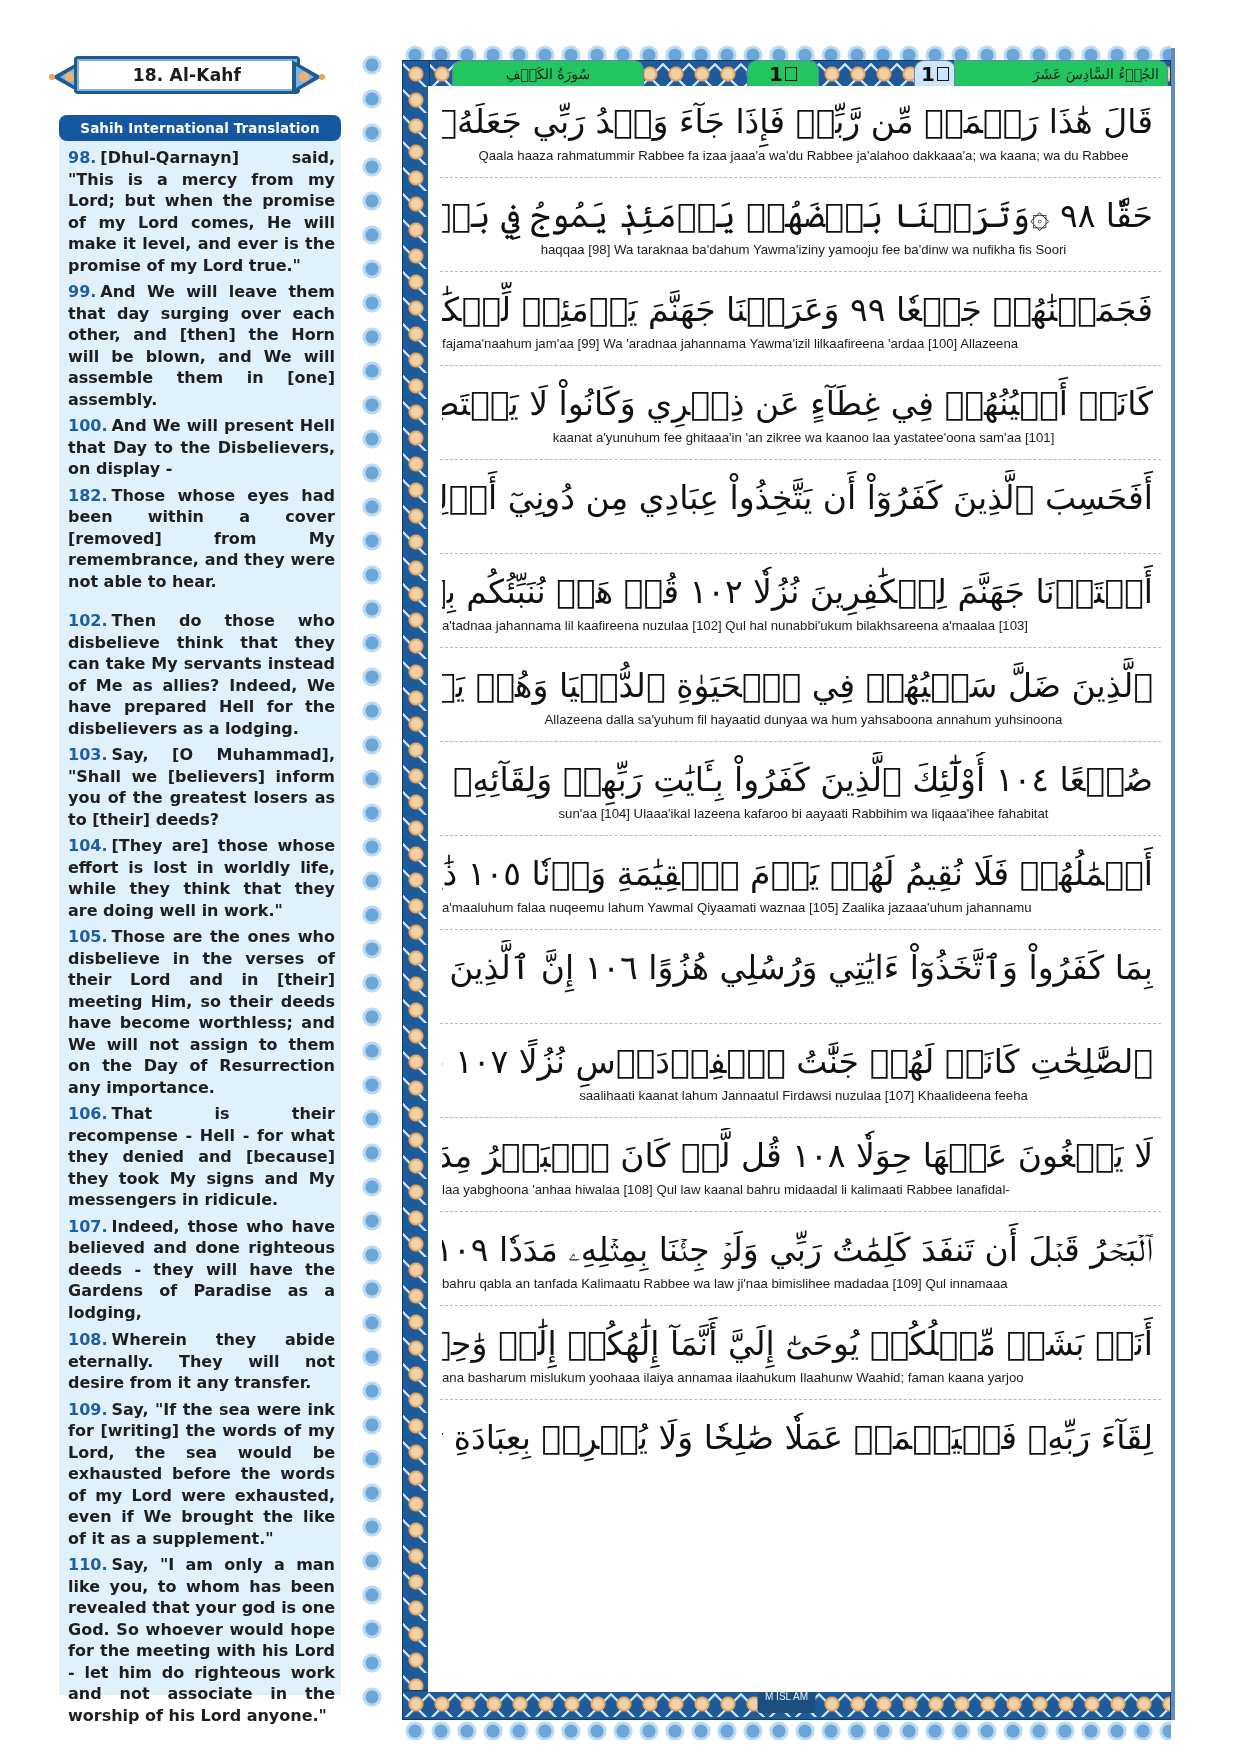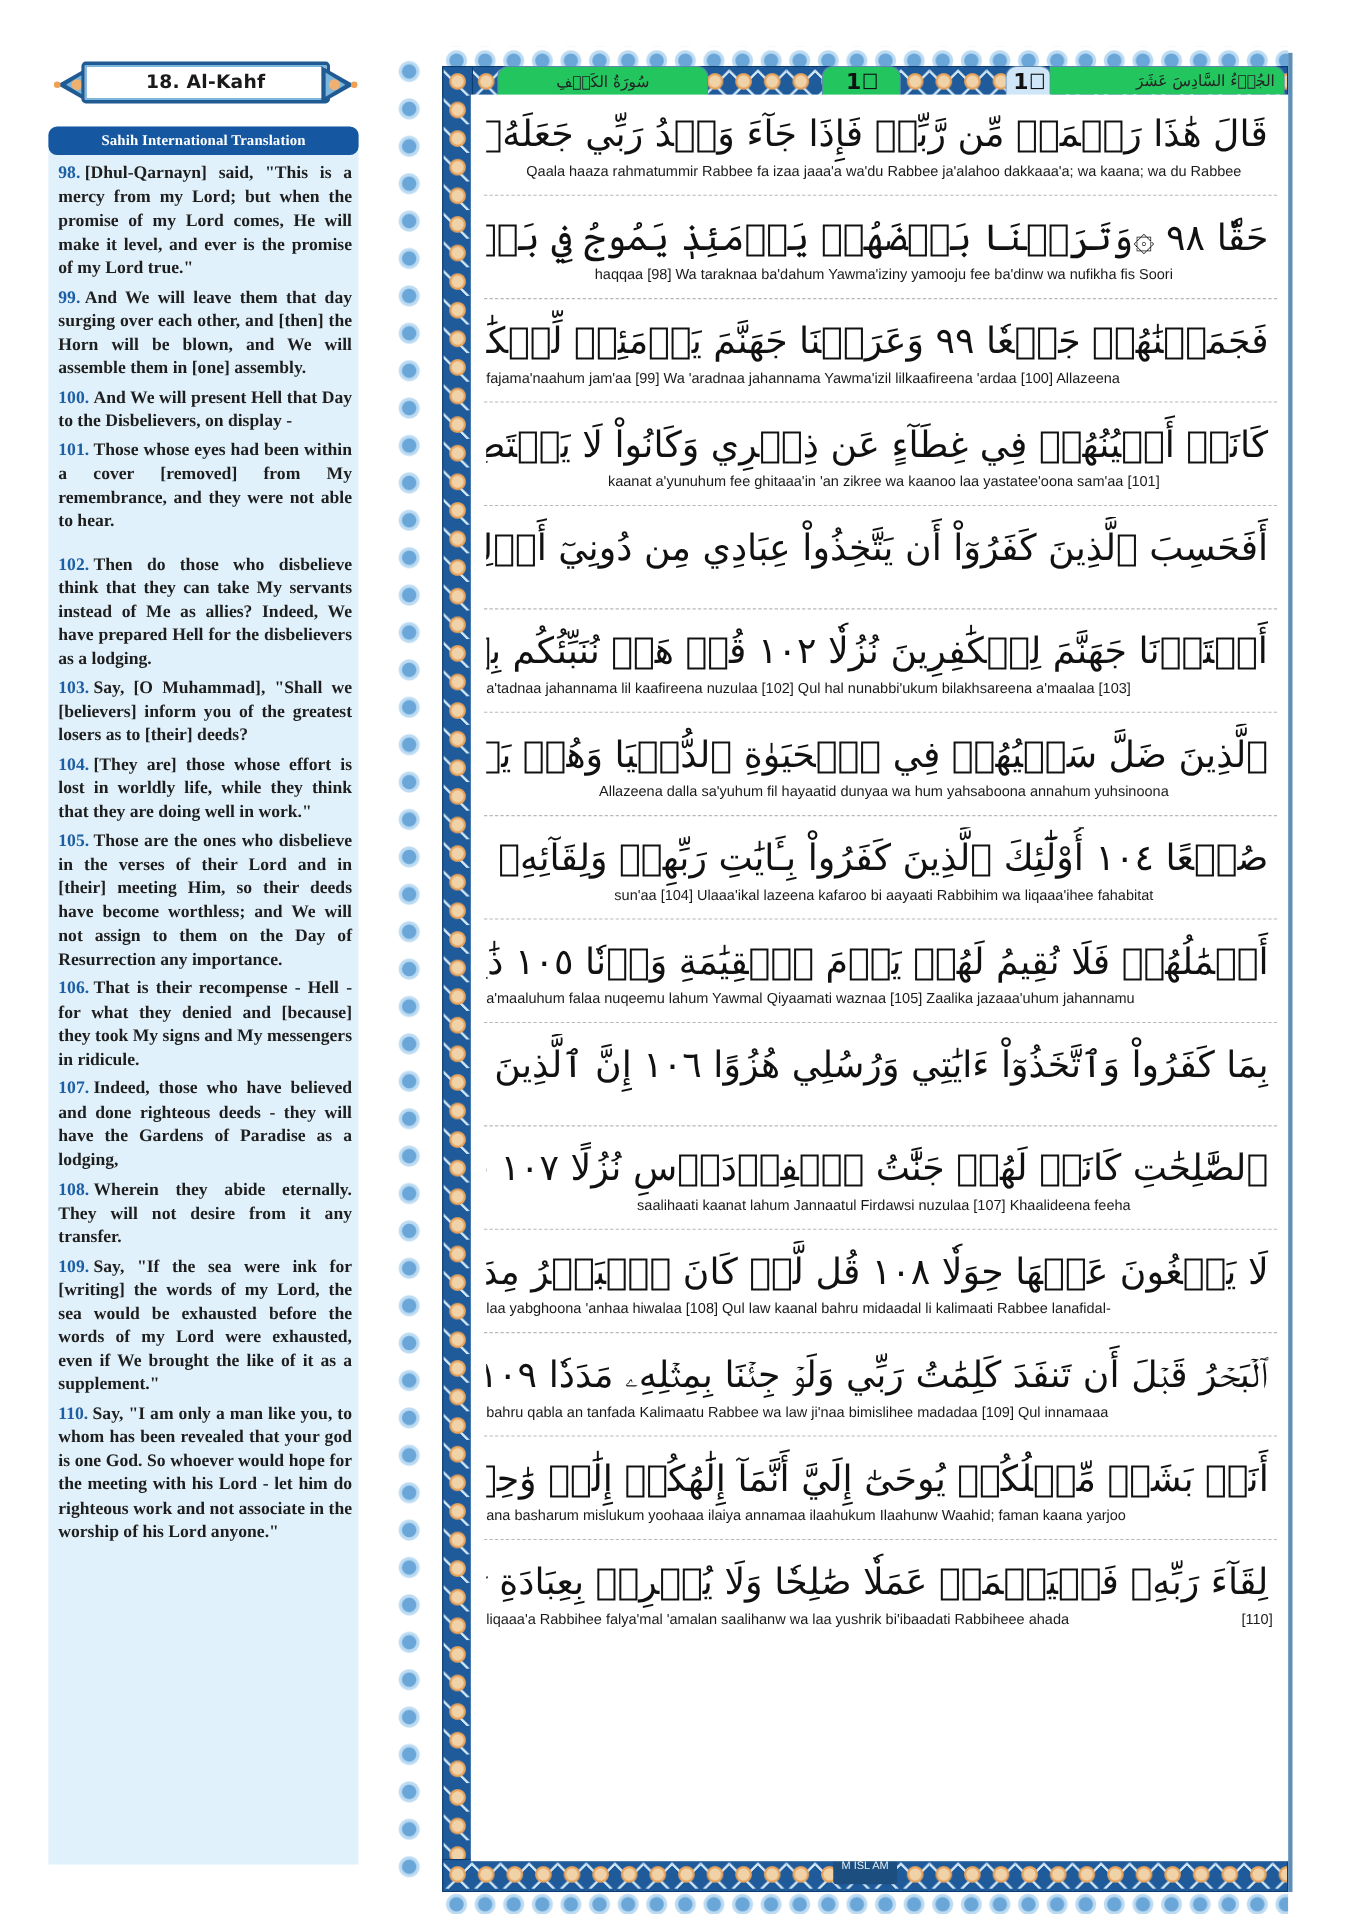--- a/index.html
+++ b/index.html
@@ -7,21 +7,21 @@
 
   
   .title-banner { position:absolute; left:48px; top:56px; width:278px; height:38px; }
   .title-box { position:absolute; left:26px; right:26px; top:0; bottom:0; background:#fff; border:3px solid #1f5a92; border-radius:4px; box-shadow: inset 0 0 0 2px #7db6dd; display:flex; align-items:center; justify-content:center; }
   .title-text { font-size:17px; font-weight:bold; color:#1a1a1a; letter-spacing:0.2px; }
   .title-cap { position:absolute; top:4px; width:34px; height:34px; }
   .title-cap.left { left:0; }
   .title-cap.right { right:0; }
 
   
-  .trans-panel { position:absolute; left:44px; top:115px; width:282px; height:1580px; background:#e1f1fb; border-radius:8px 8px 0 0;font-family:Liberation Serif, serif; }
+  .trans-panel { position:absolute; left:59px; top:115px; width:282px; height:1580px; background:#e1f1fb; border-radius:8px 8px 0 0; }
   .trans-header { height:26px; background:#1557a0; border-radius:8px 8px 8px 8px; color:#fff; font-weight:bold; font-size:13.5px; display:flex; align-items:center; justify-content:center; letter-spacing:0.1px; }
   .trans-body { padding:6px 6px 0 9px; font-size:16px; line-height:21.5px; color:#1e1e1e; font-weight:bold; }
   .verse { margin-bottom:5px; text-align:justify; }
   .vnum { color:#1d5fa4; font-weight:bold; margin-right:4px; }
 
   
   .page { position:absolute; left:402px; top:48px; width:769px; height:1672px; }
   .top-fringe, .bottom-fringe { position:absolute; left:0; right:0; height:22px;
      background: radial-gradient(circle at 50% 60%, #6aa7d8 0 6px, #bcdbf2 7px 9px, transparent 10px) 0 0/26px 22px repeat-x; }
   .top-fringe { top:-6px; }
@@ -84,21 +84,21 @@
     <circle cx="30" cy="17" r="3" fill="#f0a050"></circle>
   </svg>
 </div>
 
 <div class="trans-panel">
   <div class="trans-header">Sahih International Translation</div>
   <div class="trans-body">
     <div class="verse"><span class="vnum">98.</span><span>[Dhul-Qarnayn] said, "This is a mercy from my Lord; but when the promise of my Lord comes, He will make it level, and ever is the promise of my Lord true."</span></div>
     <div class="verse"><span class="vnum">99.</span><span>And We will leave them that day surging over each other, and [then] the Horn will be blown, and We will assemble them in [one] assembly.</span></div>
     <div class="verse"><span class="vnum">100.</span><span>And We will present Hell that Day to the Disbelievers, on display -</span></div>
-    <div class="verse" style="margin-bottom:18px"><span class="vnum">101.</span><span>Those whose eyes had been within a cover [removed] from My remembrance, and they were not able to hear.</span></div>
+    <div class="verse" style="margin-bottom:18px"><span class="vnum">182.</span><span>Those whose eyes had been within a cover [removed] from My remembrance, and they were not able to hear.</span></div>
     <div class="verse"><span class="vnum">102.</span><span>Then do those who disbelieve think that they can take My servants instead of Me as allies? Indeed, We have prepared Hell for the disbelievers as a lodging.</span></div>
     <div class="verse"><span class="vnum">103.</span><span>Say, [O Muhammad], "Shall we [believers] inform you of the greatest losers as to [their] deeds?</span></div>
     <div class="verse"><span class="vnum">104.</span><span>[They are] those whose effort is lost in worldly life, while they think that they are doing well in work."</span></div>
     <div class="verse"><span class="vnum">105.</span><span>Those are the ones who disbelieve in the verses of their Lord and in [their] meeting Him, so their deeds have become worthless; and We will not assign to them on the Day of Resurrection any importance.</span></div>
     <div class="verse"><span class="vnum">106.</span><span>That is their recompense - Hell - for what they denied and [because] they took My signs and My messengers in ridicule.</span></div>
     <div class="verse" style="margin-bottom:6px"><span class="vnum">107.</span><span>Indeed, those who have believed and done righteous deeds - they will have the Gardens of Paradise as a lodging,</span></div>
     <div class="verse"><span class="vnum">108.</span><span>Wherein they abide eternally. They will not desire from it any transfer.</span></div>
     <div class="verse"><span class="vnum">109.</span><span>Say, "If the sea were ink for [writing] the words of my Lord, the sea would be exhausted before the words of my Lord were exhausted, even if We brought the like of it as a supplement."</span></div>
     <div class="verse"><span class="vnum">110.</span><span>Say, "I am only a man like you, to whom has been revealed that your god is one God. So whoever would hope for the meeting with his Lord - let him do righteous work and not associate in the worship of his Lord anyone."</span></div>
   </div>
@@ -194,16 +194,15 @@
         <div class="tr left">bahru qabla an tanfada Kalimaatu Rabbee wa law ji'naa bimislihee madadaa [109] Qul innamaaa</div>
         <div class="sep"></div>
       </div>
     <div class="line" style="top:1222px">
         <div class="ar">أَنَا۠ بَشَرٞ مِّثۡلُكُمۡ يُوحَىٰٓ إِلَيَّ أَنَّمَآ إِلَٰهُكُمۡ إِلَٰهٞ وَٰحِدٞۖ فَمَن كَانَ يَرۡجُواْ</div>
         <div class="tr left">ana basharum mislukum yoohaaa ilaiya annamaa ilaahukum Ilaahunw Waahid; faman kaana yarjoo</div>
         <div class="sep"></div>
       </div>
     <div class="line" style="top:1316px">
         <div class="ar">لِقَآءَ رَبِّهِۦ فَلۡيَعۡمَلۡ عَمَلٗا صَٰلِحٗا وَلَا يُشۡرِكۡ بِعِبَادَةِ رَبِّهِۦٓ أَحَدَۢا ١١٠</div>
-        <div class="tr left"><span>liqaaa'a Rabbihee falya'mal 'amalan saalihanw wa laa yushrik bi'ibaadati Rabbiheee ahada</span><span class="endnum">[110]</span></div>
       </div>
   </div>
 </div>
 
 </body></html>

